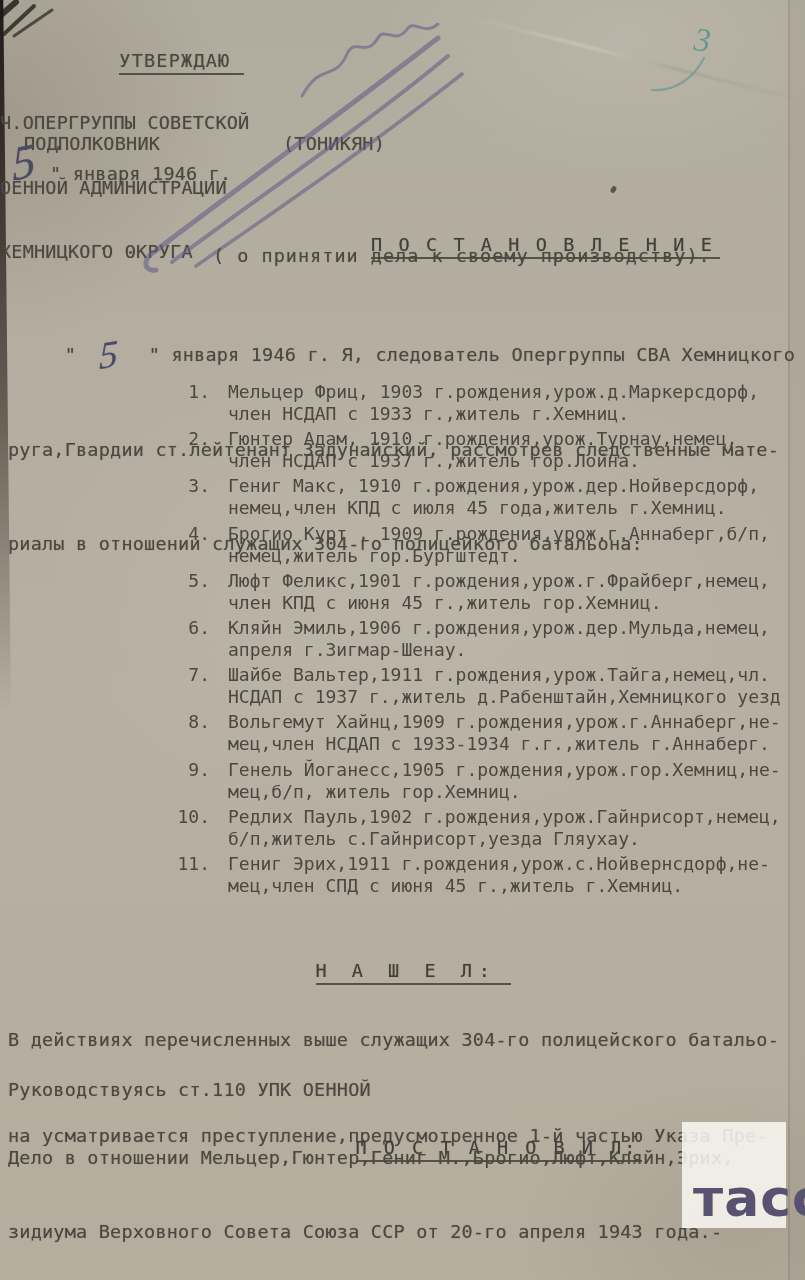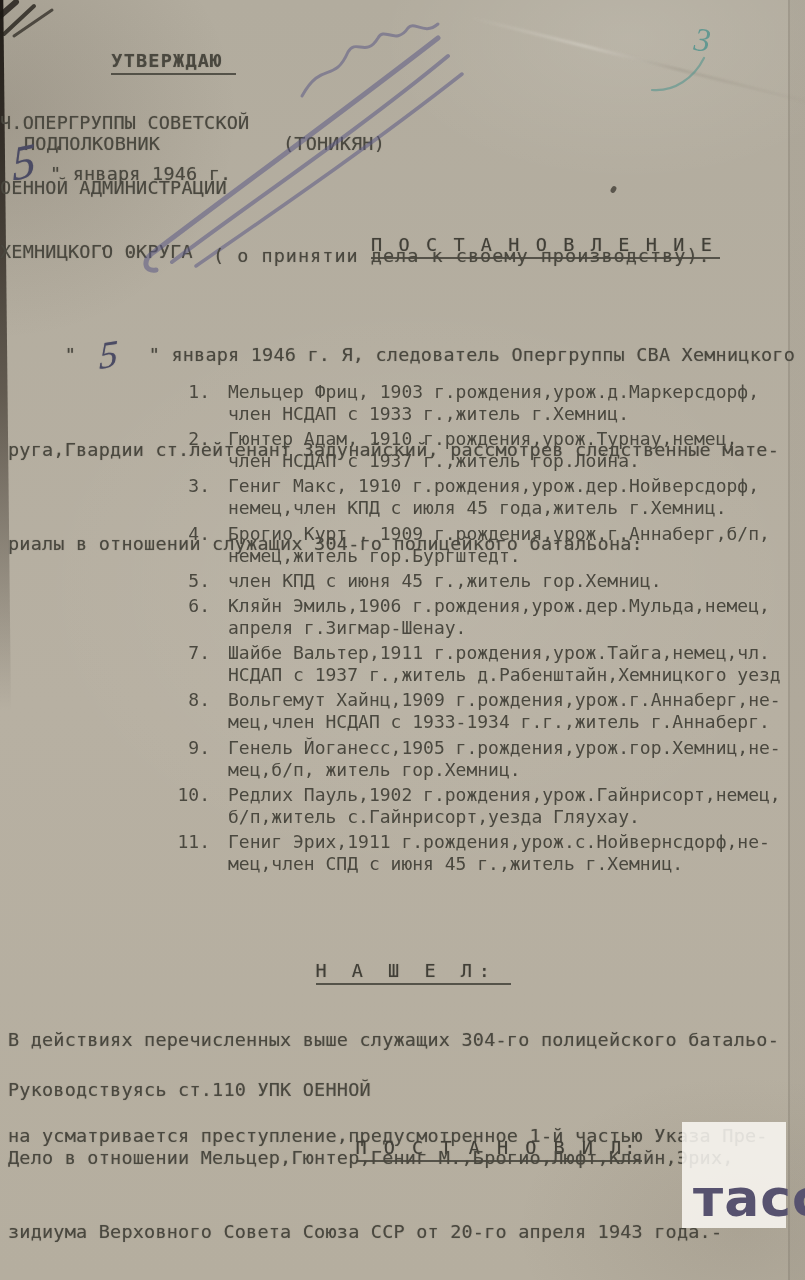--- a/index.html
+++ b/index.html
@@ -57,21 +57,21 @@
   <svg style="left:0;top:0" width="80" height="42" viewBox="0 0 80 42">
     <path d="M 4,34 L 34,6" stroke="#26221c" stroke-width="4" opacity=".8" fill="none" stroke-linecap="round"></path>
     <path d="M 14,36 L 52,10" stroke="#26221c" stroke-width="3" opacity=".7" fill="none" stroke-linecap="round"></path>
     <path d="M 0,16 L 16,2" stroke="#1d1914" stroke-width="6" opacity=".8" fill="none" stroke-linecap="round"></path>
   </svg>
   <div class="speck" style="left:57px;top:146px;width:4px;height:4px;"></div>
   <div class="speck" style="left:611px;top:186px;width:5px;height:7px;transform:rotate(30deg);"></div>
   <div class="speck" style="left:102px;top:247px;width:3px;height:3px;"></div>
   <div class="speck" style="left:129px;top:251px;width:3px;height:3px;"></div>
 
-  <div class="tw hdr" style="left:62px;top:28px;letter-spacing:1.2px;font-weight:bold;">
+  <div class="tw hdr" style="left:70px;top:28px;letter-spacing:1.2px;">
     <span class="ul" style="padding-right:14px;">УТВЕРЖДАЮ</span>
   </div>
   <div class="tw hdr" style="left:0;top:69px;">
     <div>Ч.ОПЕРГРУППЫ СОВЕТСКОЙ</div>
     <div>ОЕННОЙ АДМИНИСТРАЦИИ</div>
     <div>ХЕМНИЦКОГО ОКРУГА</div>
   </div>
   <div class="tw hdr" style="left:24px;top:133px;">ПОДПОЛКОВНИК</div>
   <div class="tw hdr" style="left:283px;top:133px;">(ТОНИКЯН)</div>
 
@@ -115,21 +115,21 @@
     <div class="item">
       <span class="d-num">3.</span>
       <div class="d-lines"><div>Гениг Макс, 1910 г.рождения,урож.дер.Нойверсдорф,</div><div>немец,член КПД с июля 45 года,житель г.Хемниц.</div></div>
     </div>
     <div class="item">
       <span class="d-num">4.</span>
       <div class="d-lines"><div>Брогио Курт , 1909 г.рождения,урож.г.Аннаберг,б/п,</div><div>немец,житель гор.Бургштедт.</div></div>
     </div>
     <div class="item">
       <span class="d-num">5.</span>
-      <div class="d-lines"><div>член КПД с июня 45 г.,житель гор.Хемниц.</div></div>
+      <div class="d-lines"><div>Люфт Феликс,1901 г.рождения,урож.г.Фрайберг,немец,</div><div>член КПД с июня 45 г.,житель гор.Хемниц.</div></div>
     </div>
     <div class="item">
       <span class="d-num">6.</span>
       <div class="d-lines"><div>Кляйн Эмиль,1906 г.рождения,урож.дер.Мульда,немец,</div><div>апреля г.Зигмар-Шенау.</div></div>
     </div>
     <div class="item">
       <span class="d-num">7.</span>
       <div class="d-lines"><div>Шайбе Вальтер,1911 г.рождения,урож.Тайга,немец,чл.</div><div>НСДАП с 1937 г.,житель д.Рабенштайн,Хемницкого уезд</div></div>
     </div>
     <div class="item">

